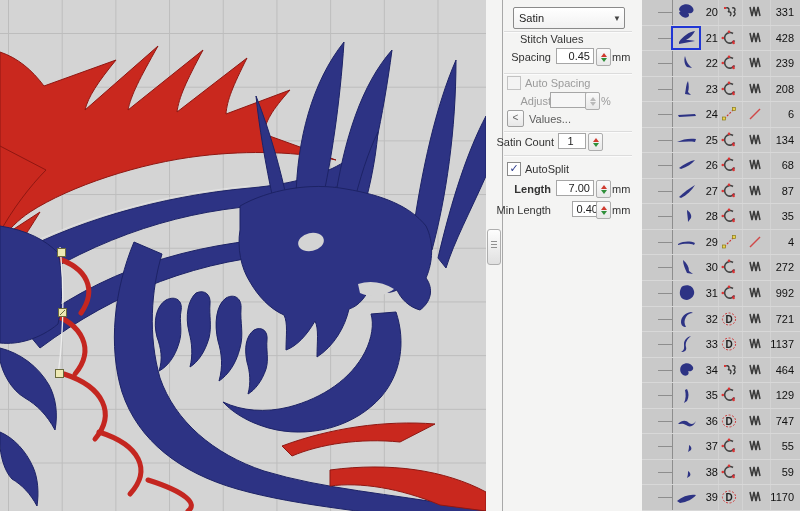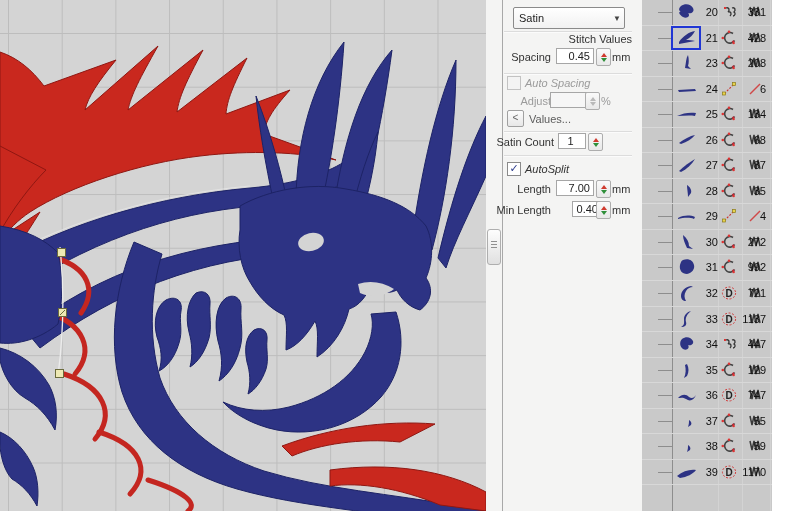--- a/index.html
+++ b/index.html
@@ -35,28 +35,28 @@
   .spin .up{width:0;height:0;border-left:3px solid transparent;border-right:3px solid transparent;border-bottom:4px solid #d03a2e;}
   .spin .dn{width:0;height:0;border-left:3px solid transparent;border-right:3px solid transparent;border-top:4px solid #2f8f3a;}
   .spin.dis .up{border-bottom-color:#b9b9b9;} .spin.dis .dn{border-top-color:#b9b9b9;}
   .combo{position:absolute;left:27px;top:7px;width:110px;height:20px;border:1px solid #8a8a8a;border-radius:2px;
     background:linear-gradient(#fff,#f1f1f1);display:flex;align-items:center;cursor:pointer;justify-content:center;}
   .combo .txt{flex:1;padding-left:5px;color:#222;}
   .combo .arr{width:14px;color:#444;font-size:8px;text-align:center;}
   .chk{position:absolute;width:12px;height:12px;border:1px solid #8a8a8a;background:#fff;font-size:11px;line-height:11px;
     text-align:center;color:#2b3a8c;cursor:pointer;}
   .chk.dis{border-color:#c2c2c2;background:#f3f3f3;}
-  .chklabel{position:absolute;color:#333;font-style:italic;}
+  .chklabel{position:absolute;color:#333;}
   .chklabel.dis{color:#9b9b9b;}
   #values-btn{position:absolute;left:21px;top:110px;width:15px;height:15px;border:1px solid #a0a0a0;border-radius:2px;
     background:linear-gradient(#fcfcfc,#e7e7e7);color:#666;font-size:10px;text-align:center;line-height:14px;cursor:pointer;}
   #values-label{position:absolute;left:43px;top:113px;color:#5c5c5c;}
-  #section-title{position:absolute;left:18px;top:33px;width:128px;text-align:right;color:#333;}
+  #section-title{position:absolute;left:18px;top:33px;width:128px;text-align:left;color:#333;padding-left:16px;}
   
-  #objlist{position:absolute;left:642px;top:0;width:130px;height:511px;background:#c9c9c9;overflow:hidden;}
+  #objlist{position:absolute;left:642px;top:0;width:158px;height:511px;background:#c9c9c9;overflow:hidden;}
   #objlist .vline{position:absolute;top:0;bottom:0;width:1px;background:#8d8d8d;left:30px;}
   #objlist .colsep{position:absolute;top:0;bottom:0;width:1px;background:#d3d3d3;}
   .list-row{position:relative;height:25.55px;border-bottom:1px solid #d8d8d8;box-sizing:border-box;cursor:pointer;}
   .list-row .tick{position:absolute;left:16px;top:12px;width:14px;height:1px;background:#8d8d8d;}
   .list-row .thumb{position:absolute;left:32px;top:2px;width:26px;height:20px;}
   .list-row .selbox{position:absolute;left:29px;top:0px;width:30px;height:24px;border:2px solid #2036d4;box-sizing:border-box;}
   .list-row .num{position:absolute;left:56px;top:6px;width:20px;text-align:right;color:#111;}
   .list-row .ic1{position:absolute;left:79px;top:4px;width:16px;height:16px;}
   .list-row .ic2{position:absolute;left:105px;top:4px;width:16px;height:16px;}
   .list-row .cnt{position:absolute;right:6px;top:6px;width:42px;text-align:right;color:#111;}
@@ -180,21 +180,21 @@
   <div class="spin" style="left:102px;top:133px;">
       <span class="up"></span>
       <span class="dn"></span>
     </div>
 
   <div class="sep" style="top:155px"></div>
 
   <div class="chk" style="left:21px;top:162px;">✓</div>
   <div class="chklabel" style="left:39px;top:163px;">AutoSplit</div>
 
-  <div class="plabel" style="left:5px;top:183px;">Length</div>
+  <div class="plabel" style="left:5px;top:183px;font-weight:bold;">Length</div>
   <input class="pinput" style="left: 70px; top: 180px; width: 38px;" value="7.00">
   <div class="spin" style="left:110px;top:180px;">
       <span class="up"></span>
       <span class="dn"></span>
     </div>
   <div class="unit" style="left:126px;top:183px;">mm</div>
 
   <div class="plabel" style="left:5px;top:204px;">Min Length</div>
   <input class="pinput" style="left: 86px; top: 201px; width: 30px;" value="0.40">
   <div class="spin" style="left:110px;top:201px;">
@@ -241,20 +241,38 @@
           <circle cx="12.6" cy="13" r="1.3" fill="#d33"></circle>
         </svg>
         <svg class="ic2" viewBox="0 0 16 16">
           <path d="M3,3 L5,12 L7,3 L9,12 L11,3 L13,12" fill="none" stroke="#3a3a3a" stroke-width="1.5"></path>
         </svg>
         <div class="cnt">428</div>
       </div>
       <div class="list-row">
         <div class="tick"></div>
         <svg class="thumb" viewBox="0 0 24 20">
+          <path d="M10,3 C11,7 12,10 14,12 L17,15 L12,14 C9,11 9,6 10,3 Z" fill="#2d3384"></path>
+        </svg>
+        <div class="num">22</div>
+        <svg class="ic1" viewBox="0 0 16 16">
+          <path d="M12,3.5 A5.3,5.3 0 1 0 13.5,10.5" fill="none" stroke="#444" stroke-width="1.6"></path>
+          <path d="M13.5,10.5 l-2.8,0.4 l1.8,2.2 z" fill="#c23"></path>
+          <circle cx="8" cy="1.8" r="1.3" fill="#d33"></circle>
+          <circle cx="1.8" cy="8" r="1.3" fill="#d33"></circle>
+          <circle cx="12.6" cy="13" r="1.3" fill="#d33"></circle>
+        </svg>
+        <svg class="ic2" viewBox="0 0 16 16">
+          <path d="M3,3 L5,12 L7,3 L9,12 L11,3 L13,12" fill="none" stroke="#3a3a3a" stroke-width="1.5"></path>
+        </svg>
+        <div class="cnt">239</div>
+      </div>
+      <div class="list-row">
+        <div class="tick"></div>
+        <svg class="thumb" viewBox="0 0 24 20">
           <path d="M13,2 C14,6 14,10 13,13 L16,16 L10,15 C11,10 11,5 13,2 Z" fill="#2d3384"></path>
         </svg>
         <div class="num">23</div>
         <svg class="ic1" viewBox="0 0 16 16">
           <path d="M12,3.5 A5.3,5.3 0 1 0 13.5,10.5" fill="none" stroke="#444" stroke-width="1.6"></path>
           <path d="M13.5,10.5 l-2.8,0.4 l1.8,2.2 z" fill="#c23"></path>
           <circle cx="8" cy="1.8" r="1.3" fill="#d33"></circle>
           <circle cx="1.8" cy="8" r="1.3" fill="#d33"></circle>
           <circle cx="12.6" cy="13" r="1.3" fill="#d33"></circle>
         </svg>
@@ -440,21 +458,21 @@
         </svg>
         <div class="num">34</div>
         <svg class="ic1" viewBox="0 0 16 16">
           <path d="M5,4 C8,3 9,6 7,8 C10,7 11,10 9,12" fill="none" stroke="#333" stroke-width="1.3"></path>
           <path d="M11,4 C14,3 15,6 13,8 C15,9 14,12 12,12" fill="none" stroke="#333" stroke-width="1.3"></path>
           <rect x="3" y="3" width="2" height="2" fill="#d33"></rect>
         </svg>
         <svg class="ic2" viewBox="0 0 16 16">
           <path d="M3,3 L5,12 L7,3 L9,12 L11,3 L13,12" fill="none" stroke="#3a3a3a" stroke-width="1.5"></path>
         </svg>
-        <div class="cnt">447</div>
+        <div class="cnt">464</div>
       </div>
       <div class="list-row">
         <div class="tick"></div>
         <svg class="thumb" viewBox="0 0 24 20">
           <path d="M12,4 C14,8 14,12 12,16 L9,18 C11,14 11,9 10,5 Z" fill="#2d3384"></path>
         </svg>
         <div class="num">35</div>
         <svg class="ic1" viewBox="0 0 16 16">
           <path d="M12,3.5 A5.3,5.3 0 1 0 13.5,10.5" fill="none" stroke="#444" stroke-width="1.6"></path>
           <path d="M13.5,10.5 l-2.8,0.4 l1.8,2.2 z" fill="#c23"></path>

